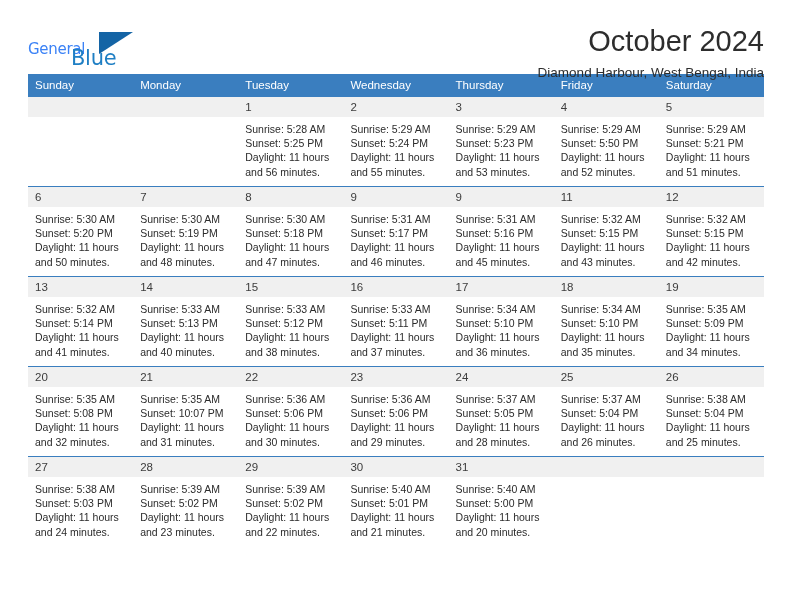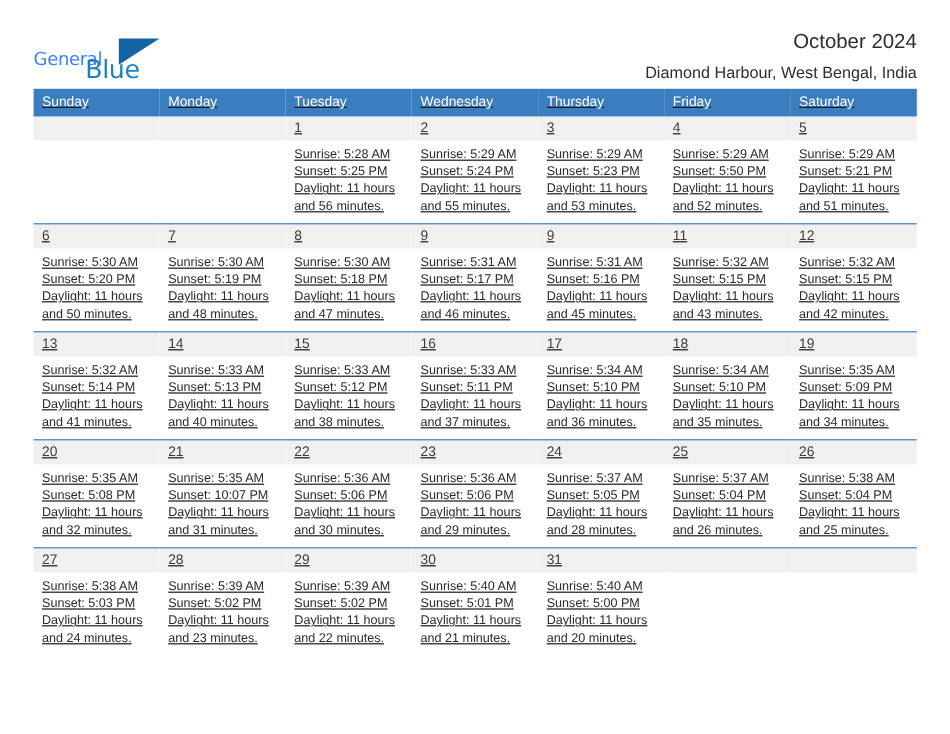--- a/index.html
+++ b/index.html
@@ -62,39 +62,38 @@
     width: 0;
     height: 0;
     border-left: 34px solid #1464a5;
     border-bottom: 22px solid transparent;
   }
   .title-block {
     text-align: right;
     padding-top: 0px;
   }
   .cal-title {
-    font-size: 17px;
+    font-size: 29px;
     color: #2d2d2d;
     line-height: 1.05;
     font-weight: normal;
     margin: 0;
   }
   .cal-subtitle {
     font-size: 13.5px;
     color: #2d2d2d;
     margin-top: 9px;
     text-align: center;
   }
 
   
   .calendar {
     width: 736px;
     border-collapse: collapse;
     table-layout: fixed;
-    text-decoration: underline;
   }
   .calendar th {
     background: #3a7ebf;
     color: #ffffff;
     font-size: 11.5px;
     font-weight: normal;
     text-align: left;
     padding: 5px 0 5px 7px;
     height: 12px;
     border: none;

